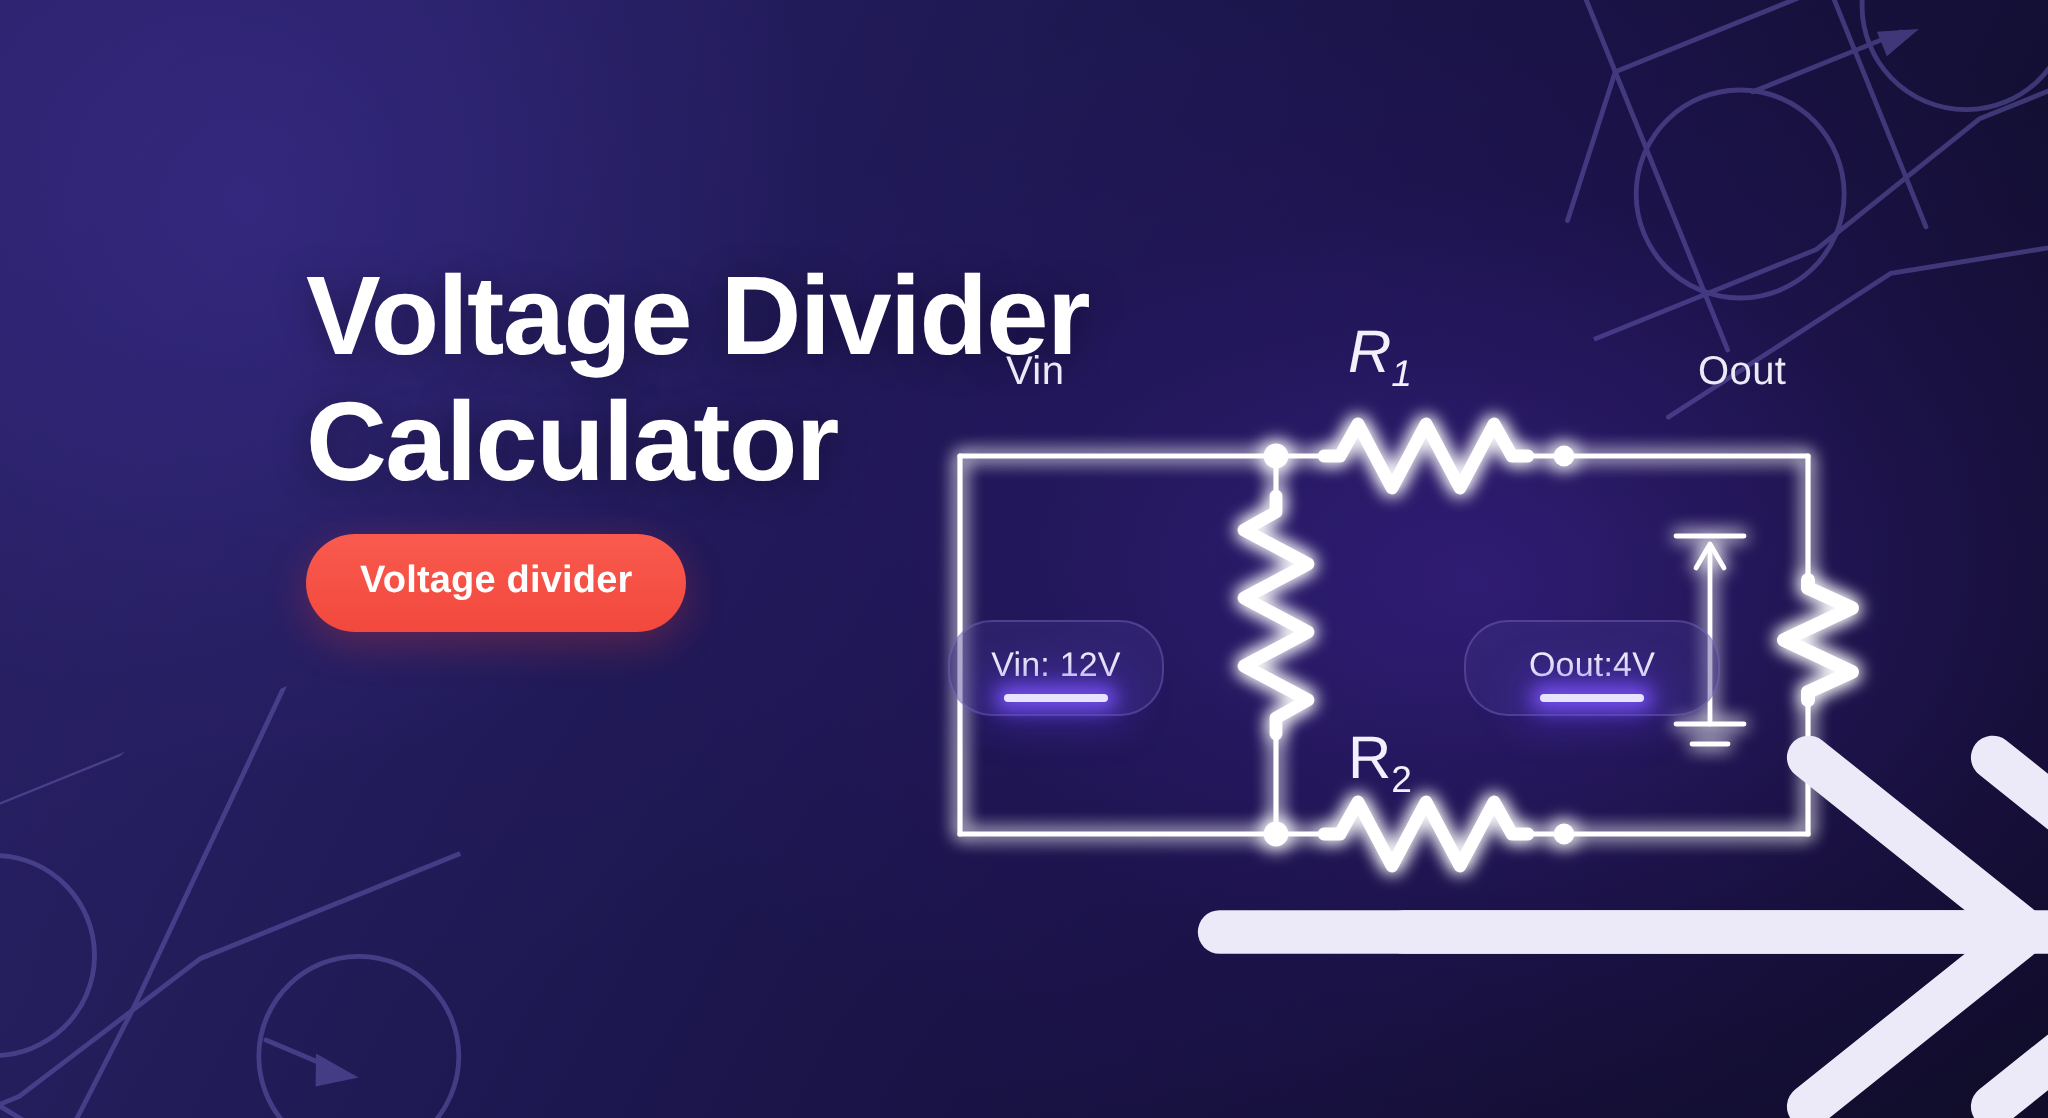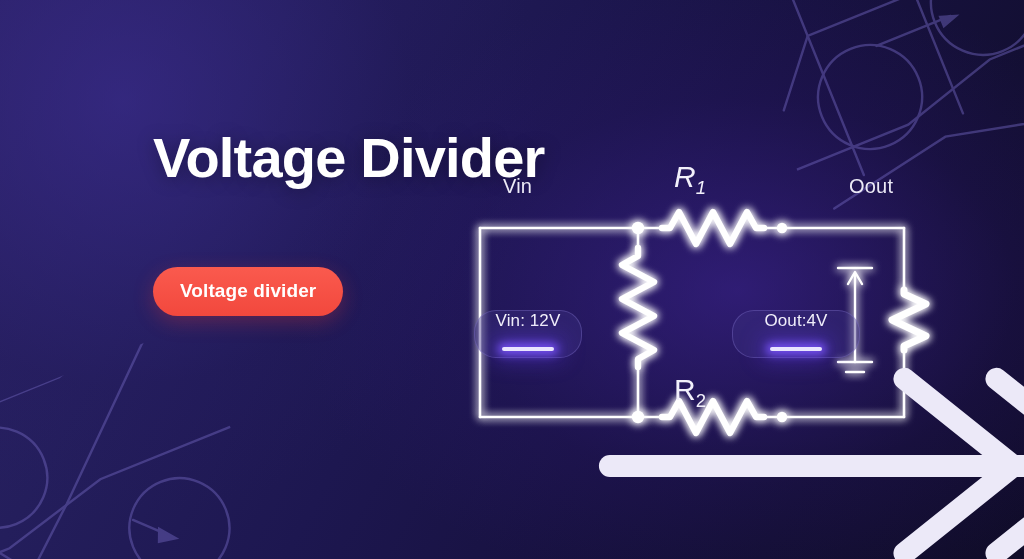--- a/index.html
+++ b/index.html
@@ -86,34 +86,34 @@
   .cap-vout { left: 378px; top: 25px; }
   .r-label {
     position: absolute;
     color: #f2f0fb;
     font-size: 30px;
     font-weight: 400;
     white-space: nowrap;
   }
   .r-label sub { font-size: 0.62em; }
   .r1-label { left: 222px; top: 10px; font-style: italic; }
-  .r2-label { left: 222px; top: 223px; }
+  .r2-label { left: 222px; top: 213px; }
 
   
   .chip {
     position: absolute;
     box-sizing: border-box;
     border-radius: 22px;
     background: rgba(62,50,132,0.40);
     border: 1px solid rgba(150,136,224,0.30);
     color: #f4f3fb;
     font-size: 17px;
     font-weight: 400;
     letter-spacing: 0.1px;
-    padding-top: 0;
+    padding-top: 12px;
     text-align: center;
     white-space: nowrap;
   }
   .chip-in  { left: 22px;  top: 160px; width: 108px; height: 48px; }
   .chip-out { left: 280px; top: 160px; width: 128px; height: 48px; }
   .chip .bar {
     position: absolute;
     left: 50%;
     bottom: 6px;
     transform: translateX(-50%);
@@ -165,20 +165,21 @@
       <path d="M-10 20 L160 250"></path>
       <path d="M215 160 L245 190"></path>
       <path d="M236 178 L248 193 L231 190 Z" fill="#6a5fb5"></path>
       <path d="M170 240 L200 210"></path>
       <path d="M191 207 L203 206 L200 219 Z" fill="#6a5fb5"></path>
     </svg>
   </div>
 
   <h1 class="headline">
     <span>Voltage Divider</span>
+    <span class="l2">Calculator</span>
   </h1>
 
   <button class="pill">
     <span>Voltage divider</span>
   </button>
 
   <div id="circuit">
 
     <svg viewBox="0 0 480 300">
       <defs>

